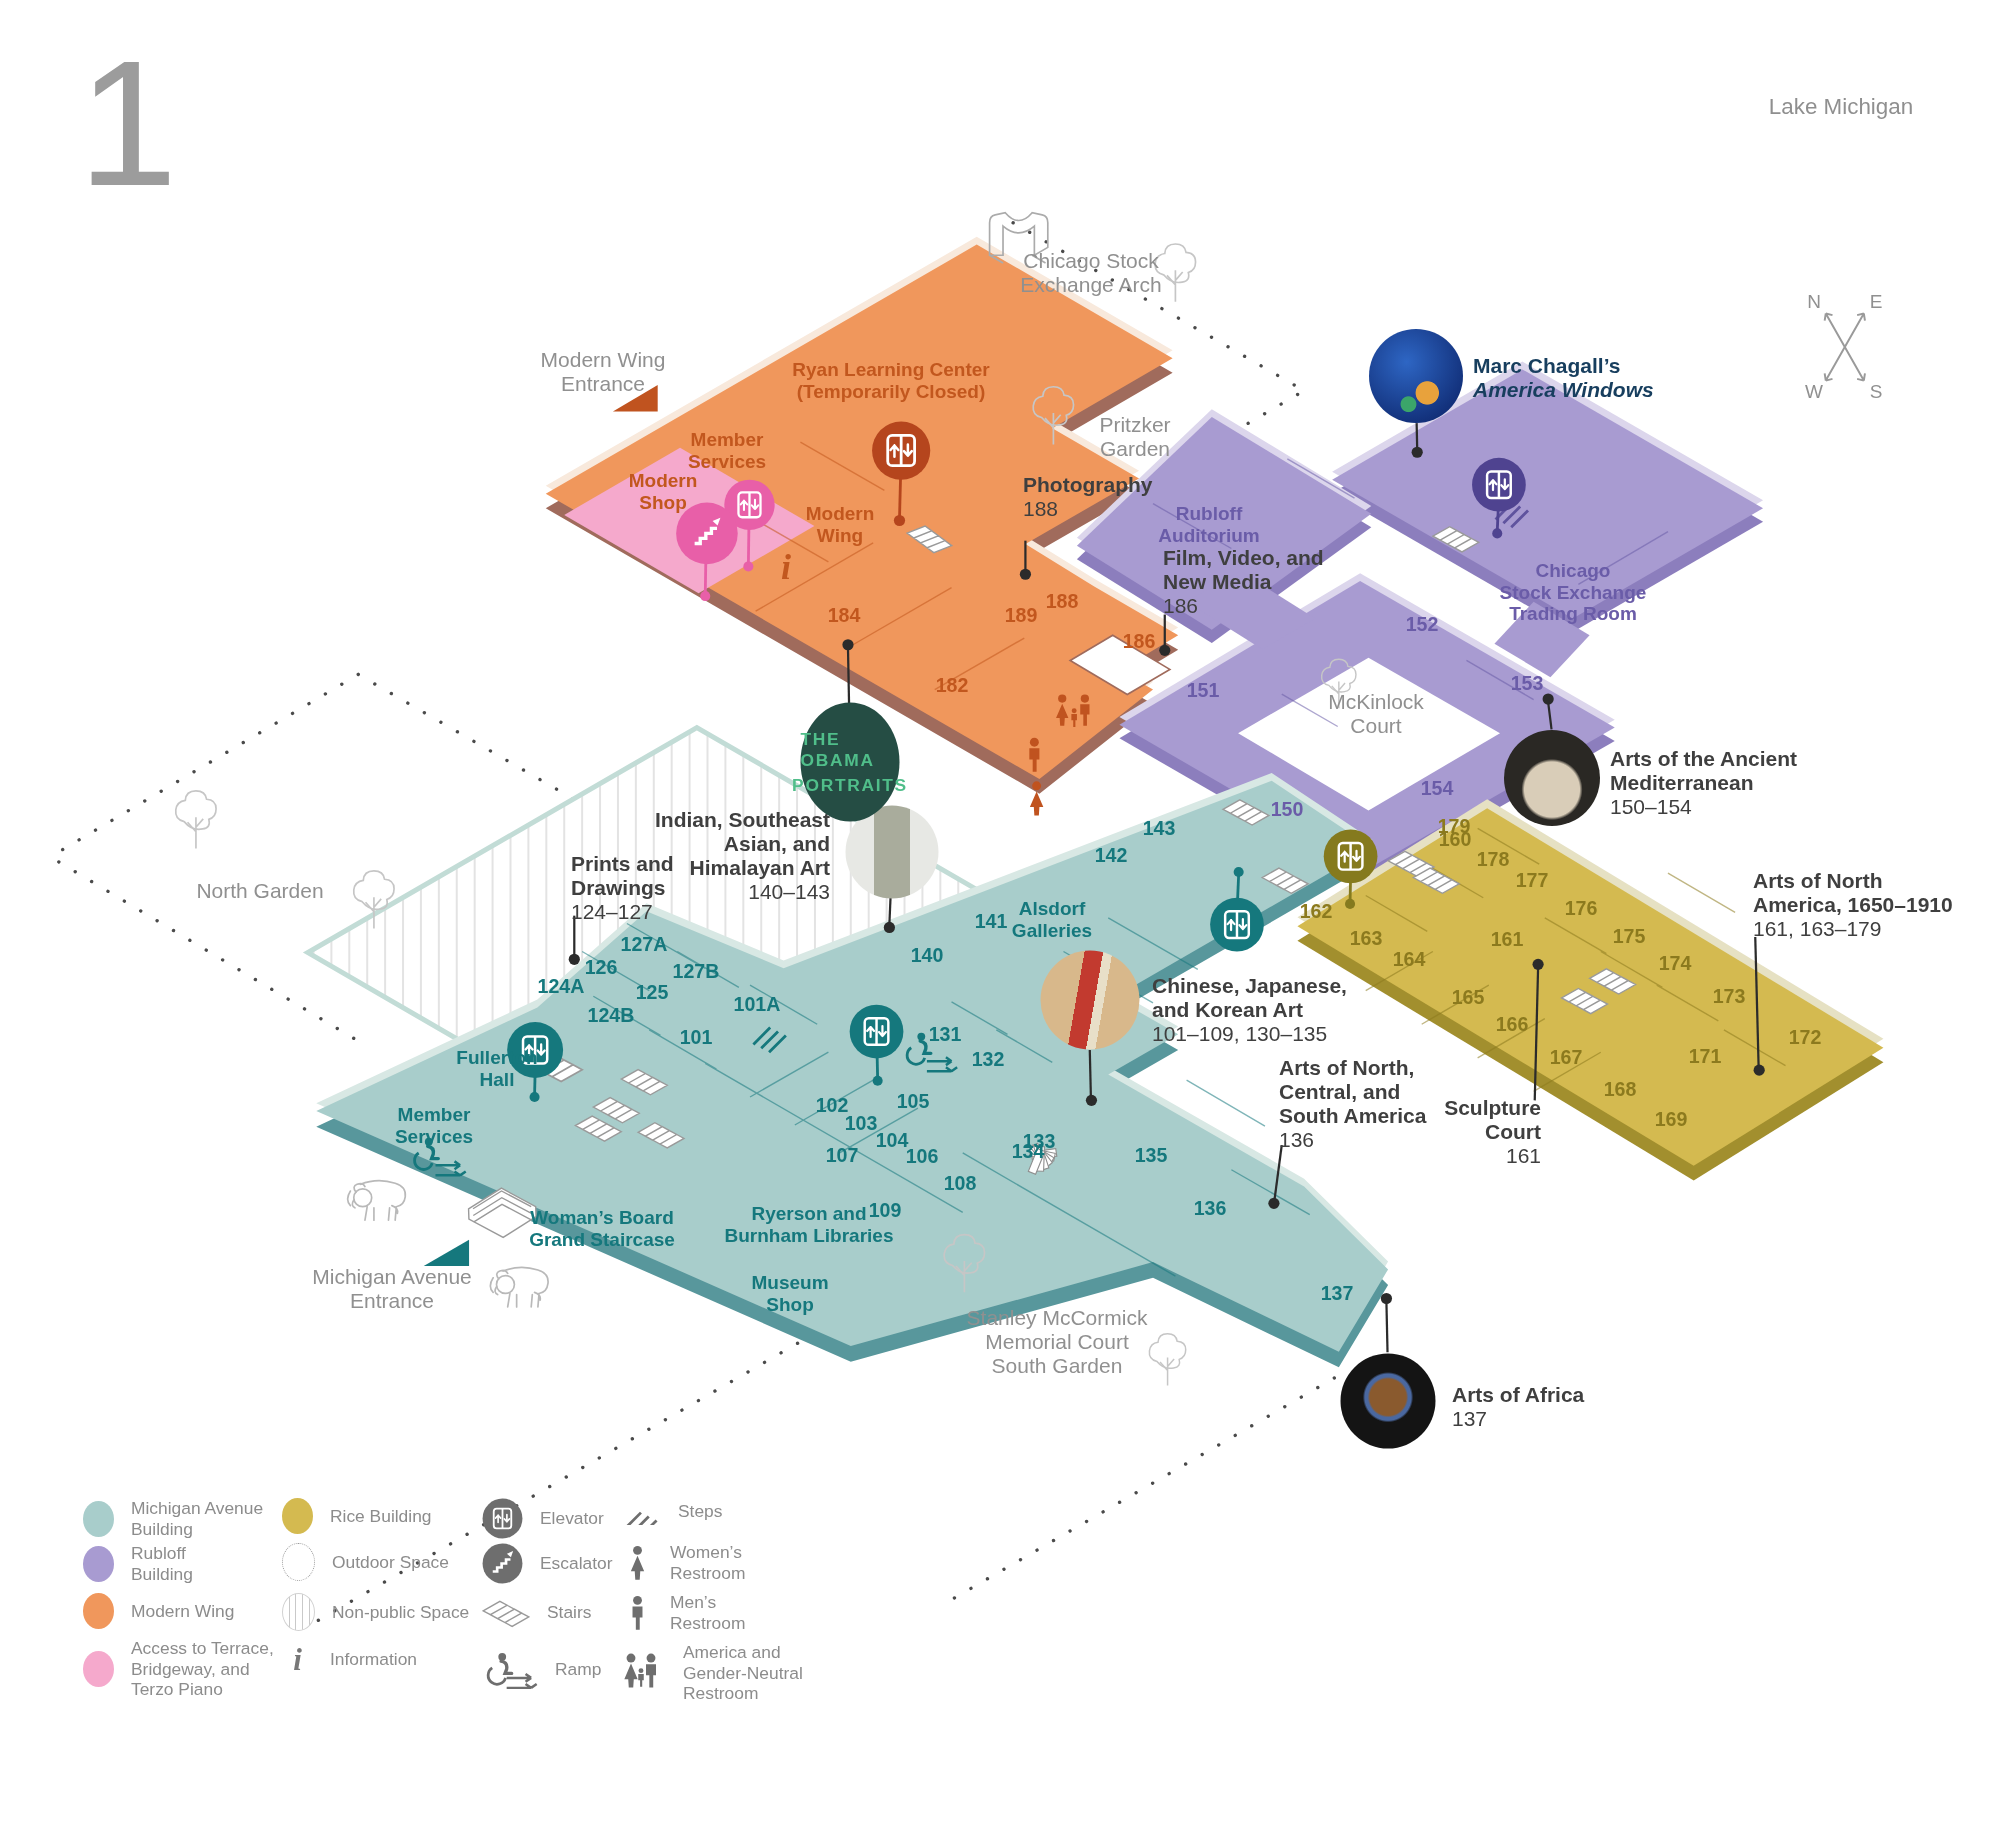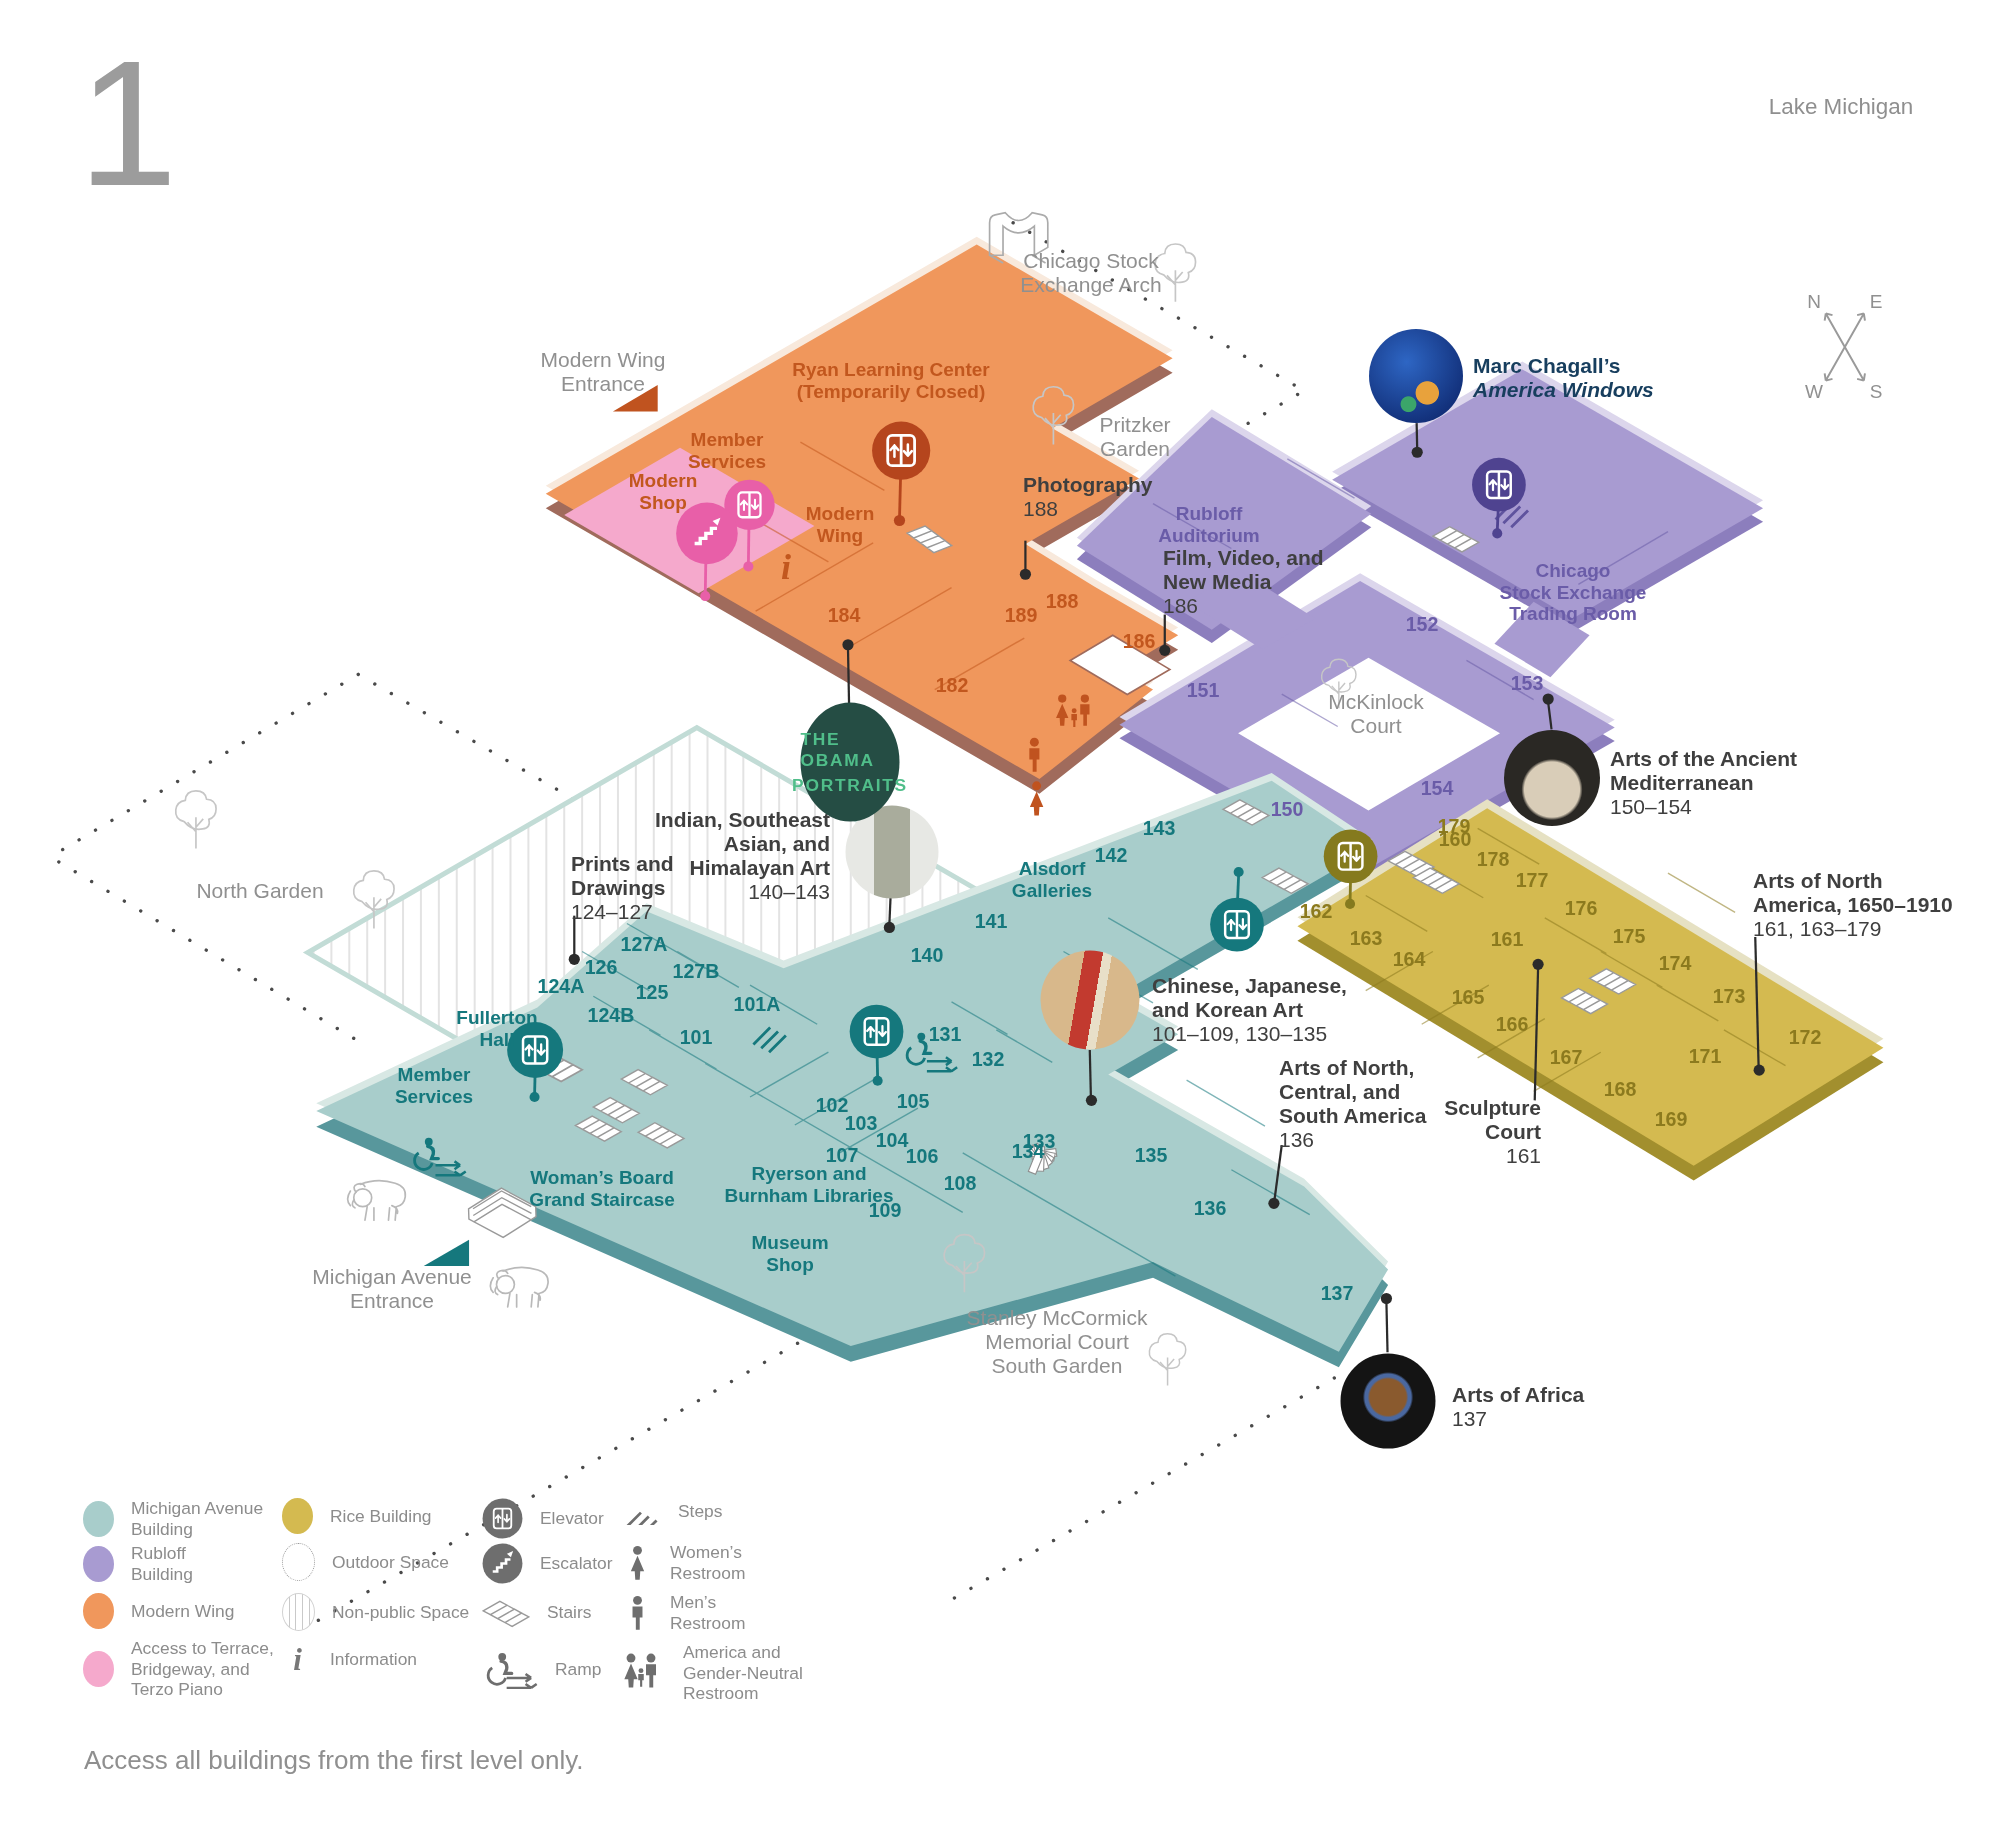--- a/index.html
+++ b/index.html
@@ -6,21 +6,21 @@
   body{width:2015px;height:1847px;position:relative;font-family:"Liberation Sans",sans-serif;}
   .stage{position:absolute;left:0;top:0;width:2015px;height:1847px;overflow:hidden;background:#fff;}
   svg.art{position:absolute;left:0;top:0;}
   .lbl{position:absolute;white-space:nowrap;line-height:1.14;}
   .c{transform:translate(-50%,-50%);text-align:center;}
   .l{transform:translate(0,-50%);text-align:left;}
   .r{transform:translate(-100%,-50%);text-align:right;}
   .gray{color:#909090;font-size:21px;}
   .b{font-weight:bold;}
   .it{font-style:italic;}
-  .tealt{color:#15787D;font-weight:bold;font-size:19px;}
+  .tealt{color:#15787D;font-weight:bold;font-size:19px;margin-top:40px;}
   .oranget{color:#C2571E;font-weight:bold;font-size:19px;}
   .purplet{color:#6A5CA8;font-weight:bold;font-size:19px;}
   .dark{color:#3F3F3F;font-size:21px;}
   .navy{color:#173E5E;font-size:21px;font-weight:bold;}
   .kicker{color:#3F3F3F;font-size:16px;letter-spacing:3.9px;}
   .n{position:absolute;transform:translate(-50%,-50%);font-size:19.6px;font-weight:600;}
   .n.teal{color:#15787D}.n.purple{color:#6A5CA8}.n.orange{color:#C2571E}.n.gold{color:#8C7A1E}
   .bignum{position:absolute;left:78px;top:34px;font-size:179px;line-height:1;color:#9C9C9C;}
   .photo{position:absolute;border-radius:50%;transform:translate(-50%,-50%);}
   .obadge{position:absolute;transform:translate(-50%,-50%);background:#254D44;border-radius:50%;
@@ -643,16 +643,15 @@
         <use href="#man" x="18" y="0"></use>
         <use href="#man" x="0" y="20" transform="scale(0.55)"></use>
       </svg>
   <div class="txt">
         <div>America and</div>
         <div>Gender-Neutral</div>
         <div>Restroom</div>
       </div>
     </div>
 
-<div class="foot">Access all buildings from the first level only.</div>
 
 </div>
 
 
 </body></html>

